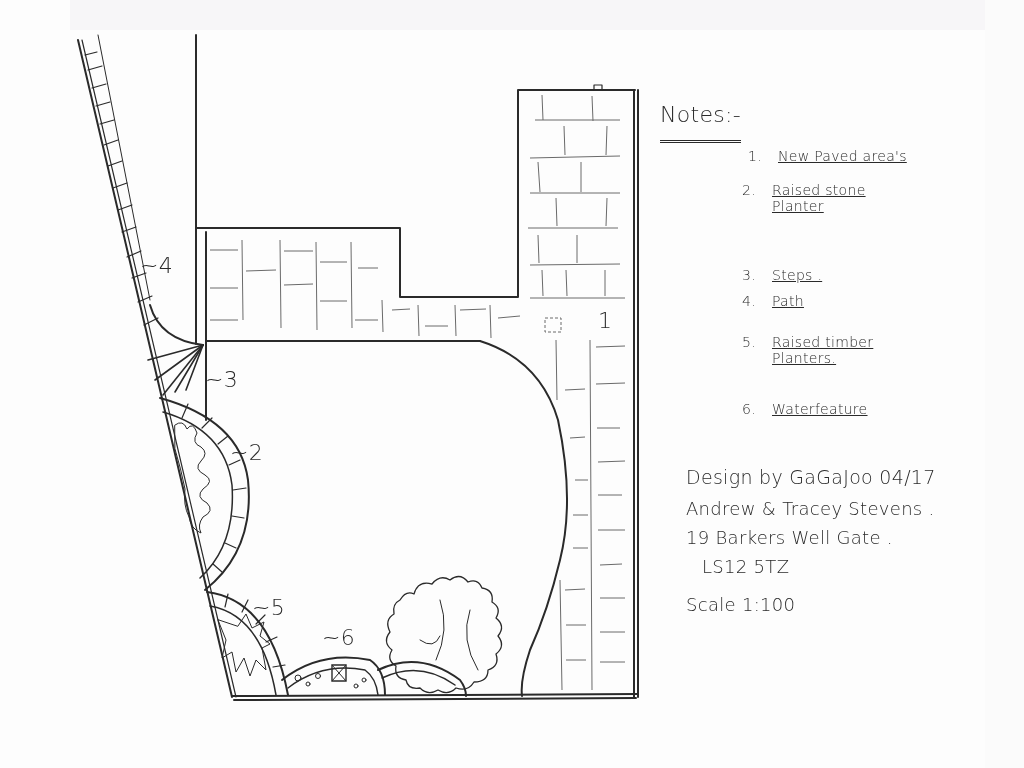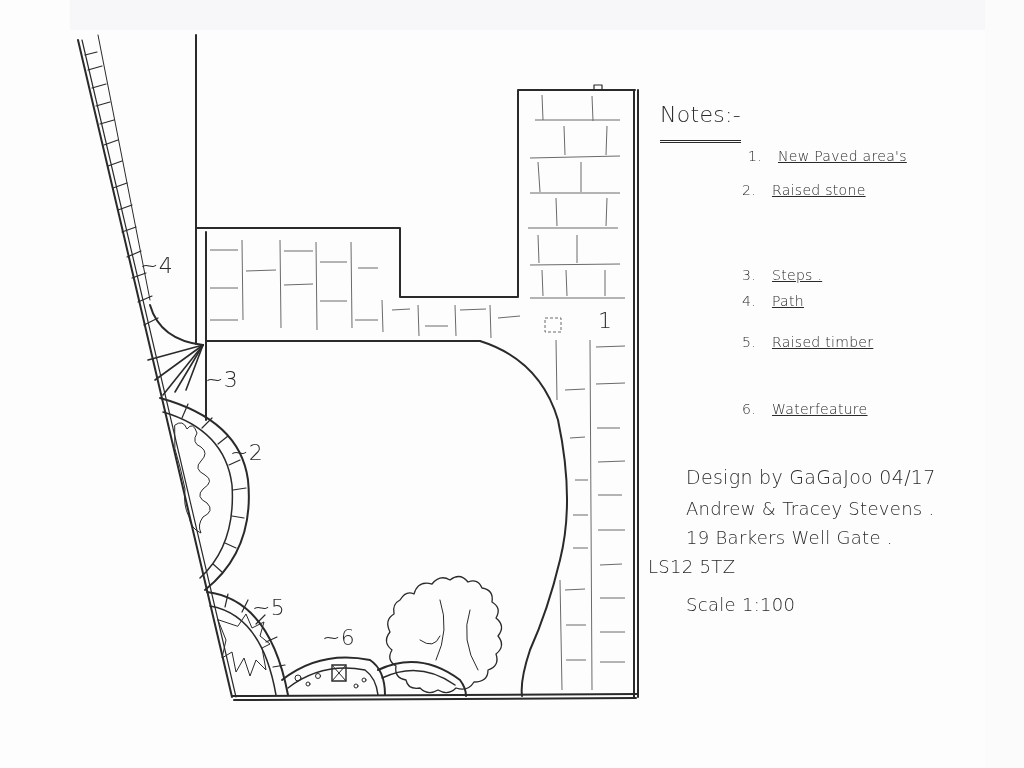--- a/index.html
+++ b/index.html
@@ -230,31 +230,33 @@
 <div class="hand label" style="left:252px; top:595px;">~5</div>
 <div class="hand label" style="left:322px; top:625px;">~6</div>
 
 <div class="hand notes-title">Notes:-</div>
 
 <div class="hand note" style="left:748px; top:148px;">
   <span class="note-num">1.</span><span>New Paved area's</span>
 </div>
 <div class="hand note" style="left:742px; top:182px;">
   <span class="note-num">2.</span><span>Raised stone</span>
+  <span class="note-cont">Planter</span>
 </div>
 <div class="hand note" style="left:742px; top:267px;">
   <span class="note-num">3.</span><span>Steps .</span>
 </div>
 <div class="hand note" style="left:742px; top:293px;">
   <span class="note-num">4.</span><span>Path</span>
 </div>
 <div class="hand note" style="left:742px; top:334px;">
   <span class="note-num">5.</span><span>Raised timber</span>
+  <span class="note-cont">Planters.</span>
 </div>
 <div class="hand note" style="left:742px; top:401px;">
   <span class="note-num">6.</span><span>Waterfeature</span>
 </div>
 
 <div class="hand credit" style="left:686px; top:466px; font-size:19px;">Design by GaGaJoo 04/17</div>
 <div class="hand credit" style="left:686px; top:498px;">Andrew &amp; Tracey Stevens .</div>
 <div class="hand credit" style="left:686px; top:527px;">19 Barkers Well Gate .</div>
-<div class="hand credit" style="left:648px; top:556px;">LS12 5TZ</div>
+<div class="hand credit" style="left:702px; top:556px;">LS12 5TZ</div>
 <div class="hand credit" style="left:686px; top:594px;">Scale 1:100</div>
 
 </body></html>

